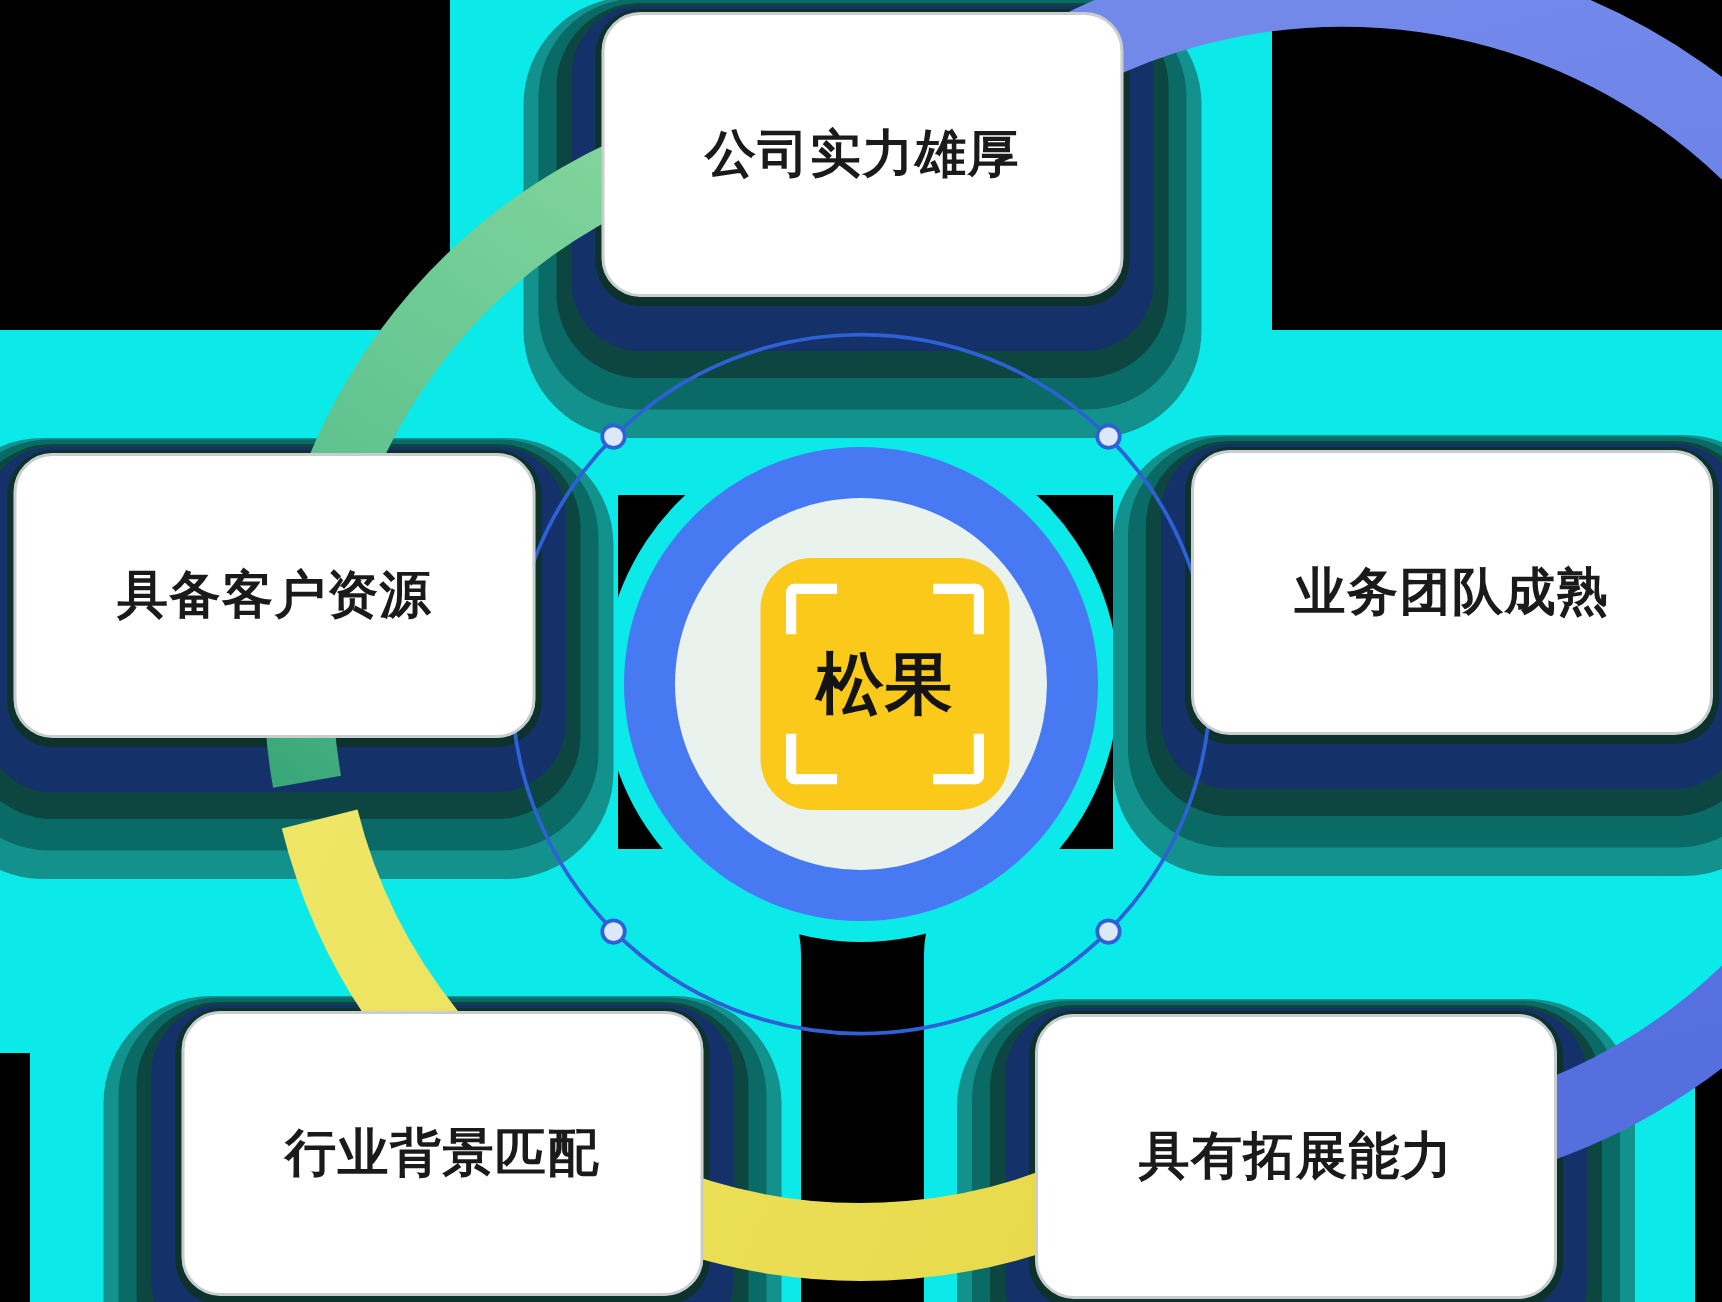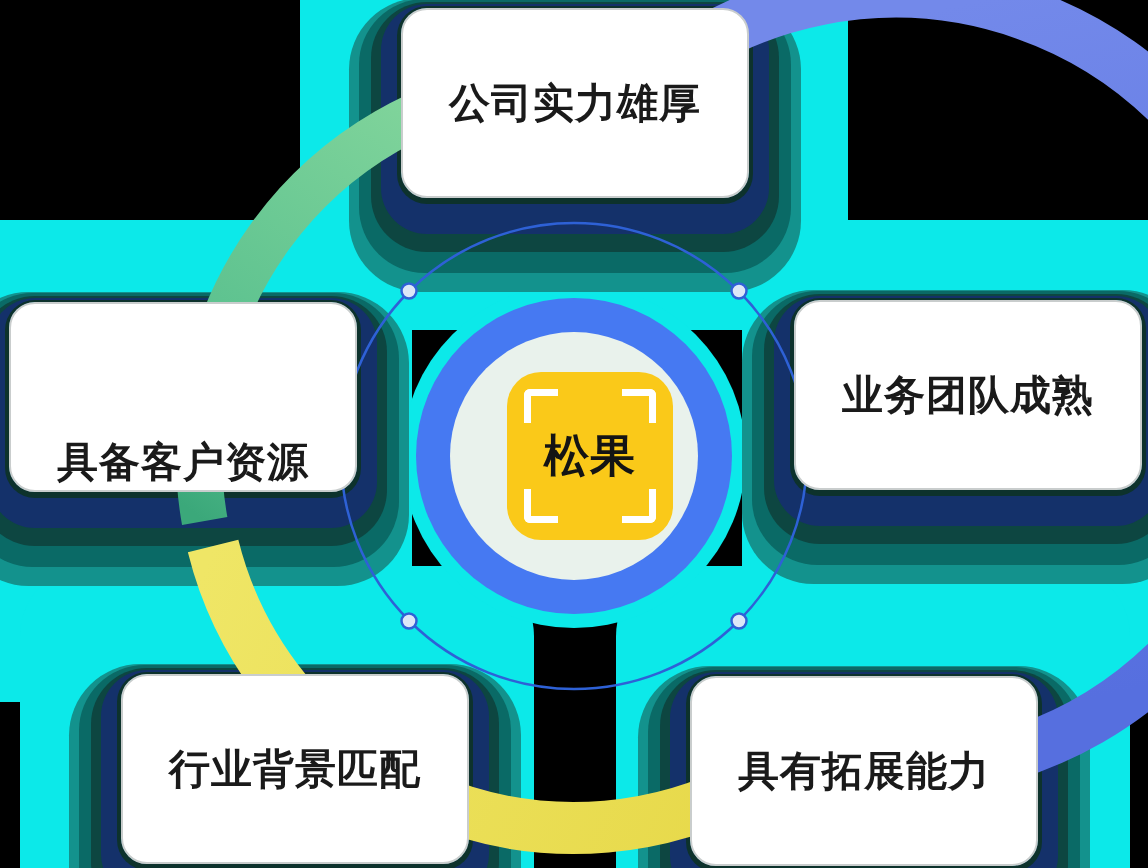--- a/index.html
+++ b/index.html
@@ -49,24 +49,24 @@
   .stack-br{left:690px;top:676px;}
 
   
   .arcs{z-index:3;}
 
   
   .card{position:absolute;width:348px;height:190px;box-sizing:border-box;
         background:var(--card-bg);border:2px solid var(--card-border);
         border-radius:26px;display:flex;align-items:center;justify-content:center;
         z-index:4;}
-  .card span{font-size:41px;font-weight:600;color:var(--card-text);
+  .card span{font-size:34px;font-weight:600;color:var(--card-text);
         letter-spacing:1px;white-space:nowrap;}
   .card-top{left:401px;top:8px;}
-  .card-left{left:9px;top:302px;align-items:flex-end;}
+  .card-left{left:9px;top:302px;}
   .card-right{left:794px;top:300px;}
   .card-bl{left:121px;top:674px;align-items:center;}
   .card-br{left:690px;top:676px;font-family:Liberation Mono, monospace;}
 
   
   .center{position:absolute;left:416px;top:298px;width:316px;height:316px;
           border-radius:50%;background:var(--ring-blue);z-index:5;
           display:flex;align-items:center;justify-content:center;}
   .center-inner{width:248px;height:248px;border-radius:50%;
           background:var(--ring-inner);

